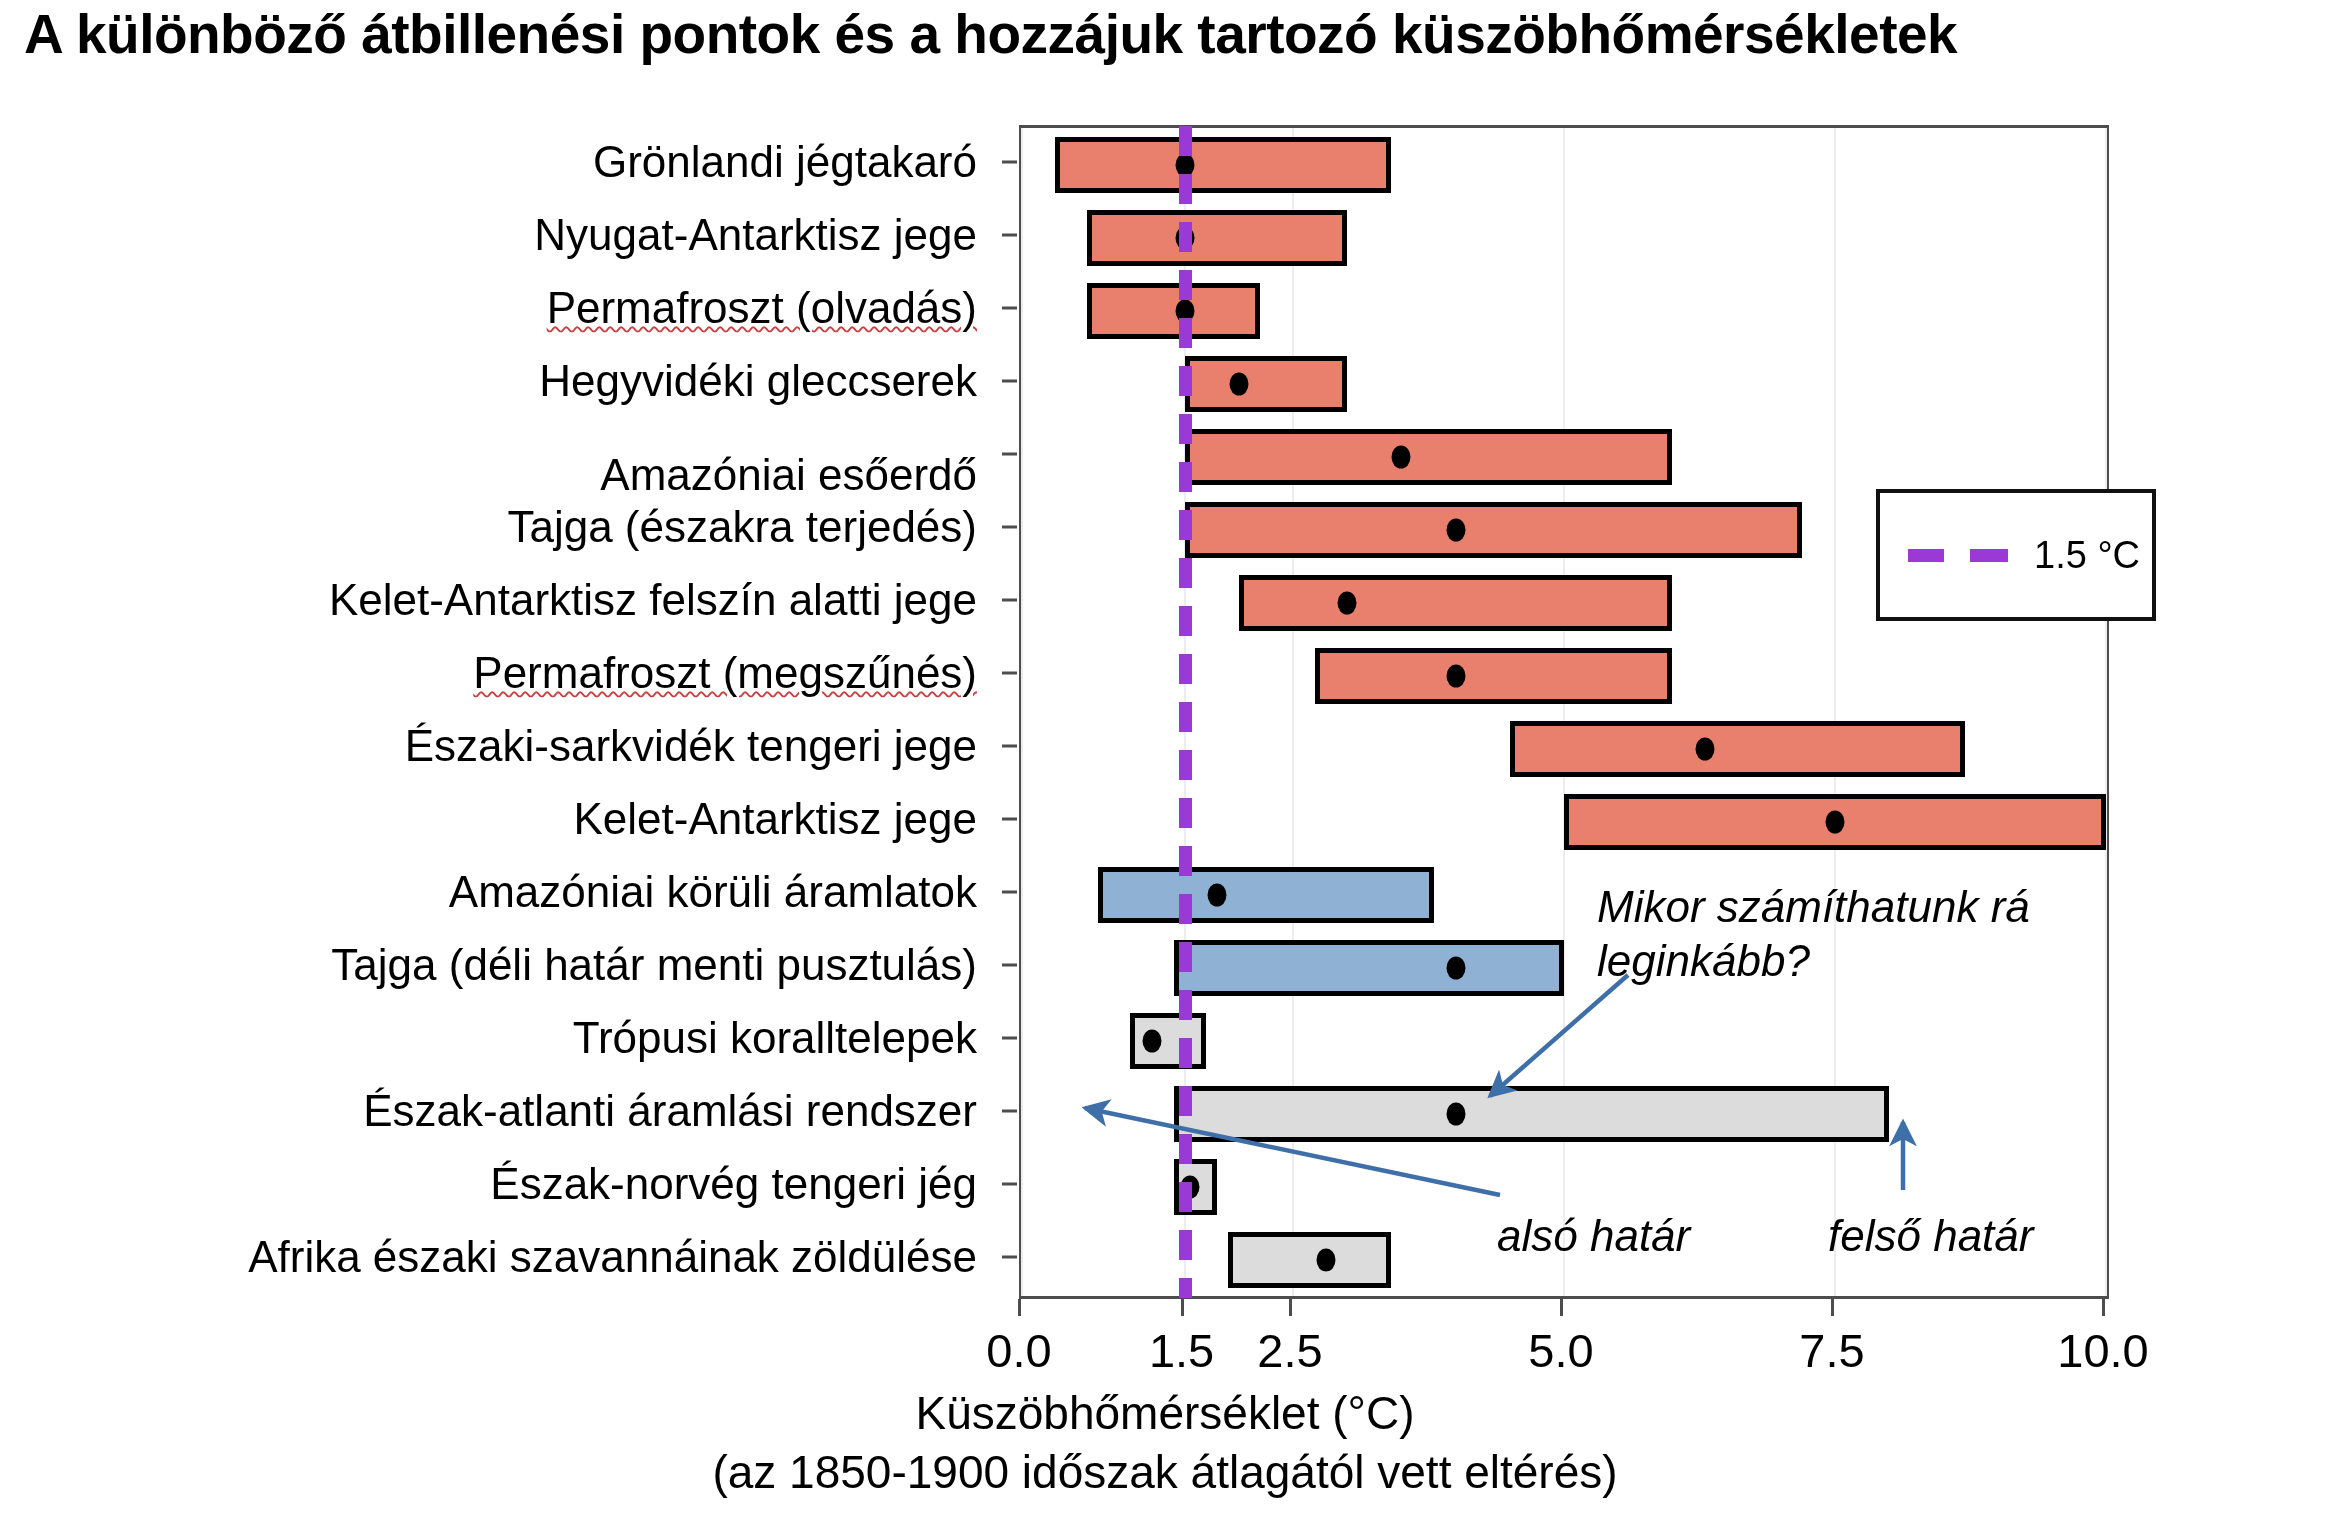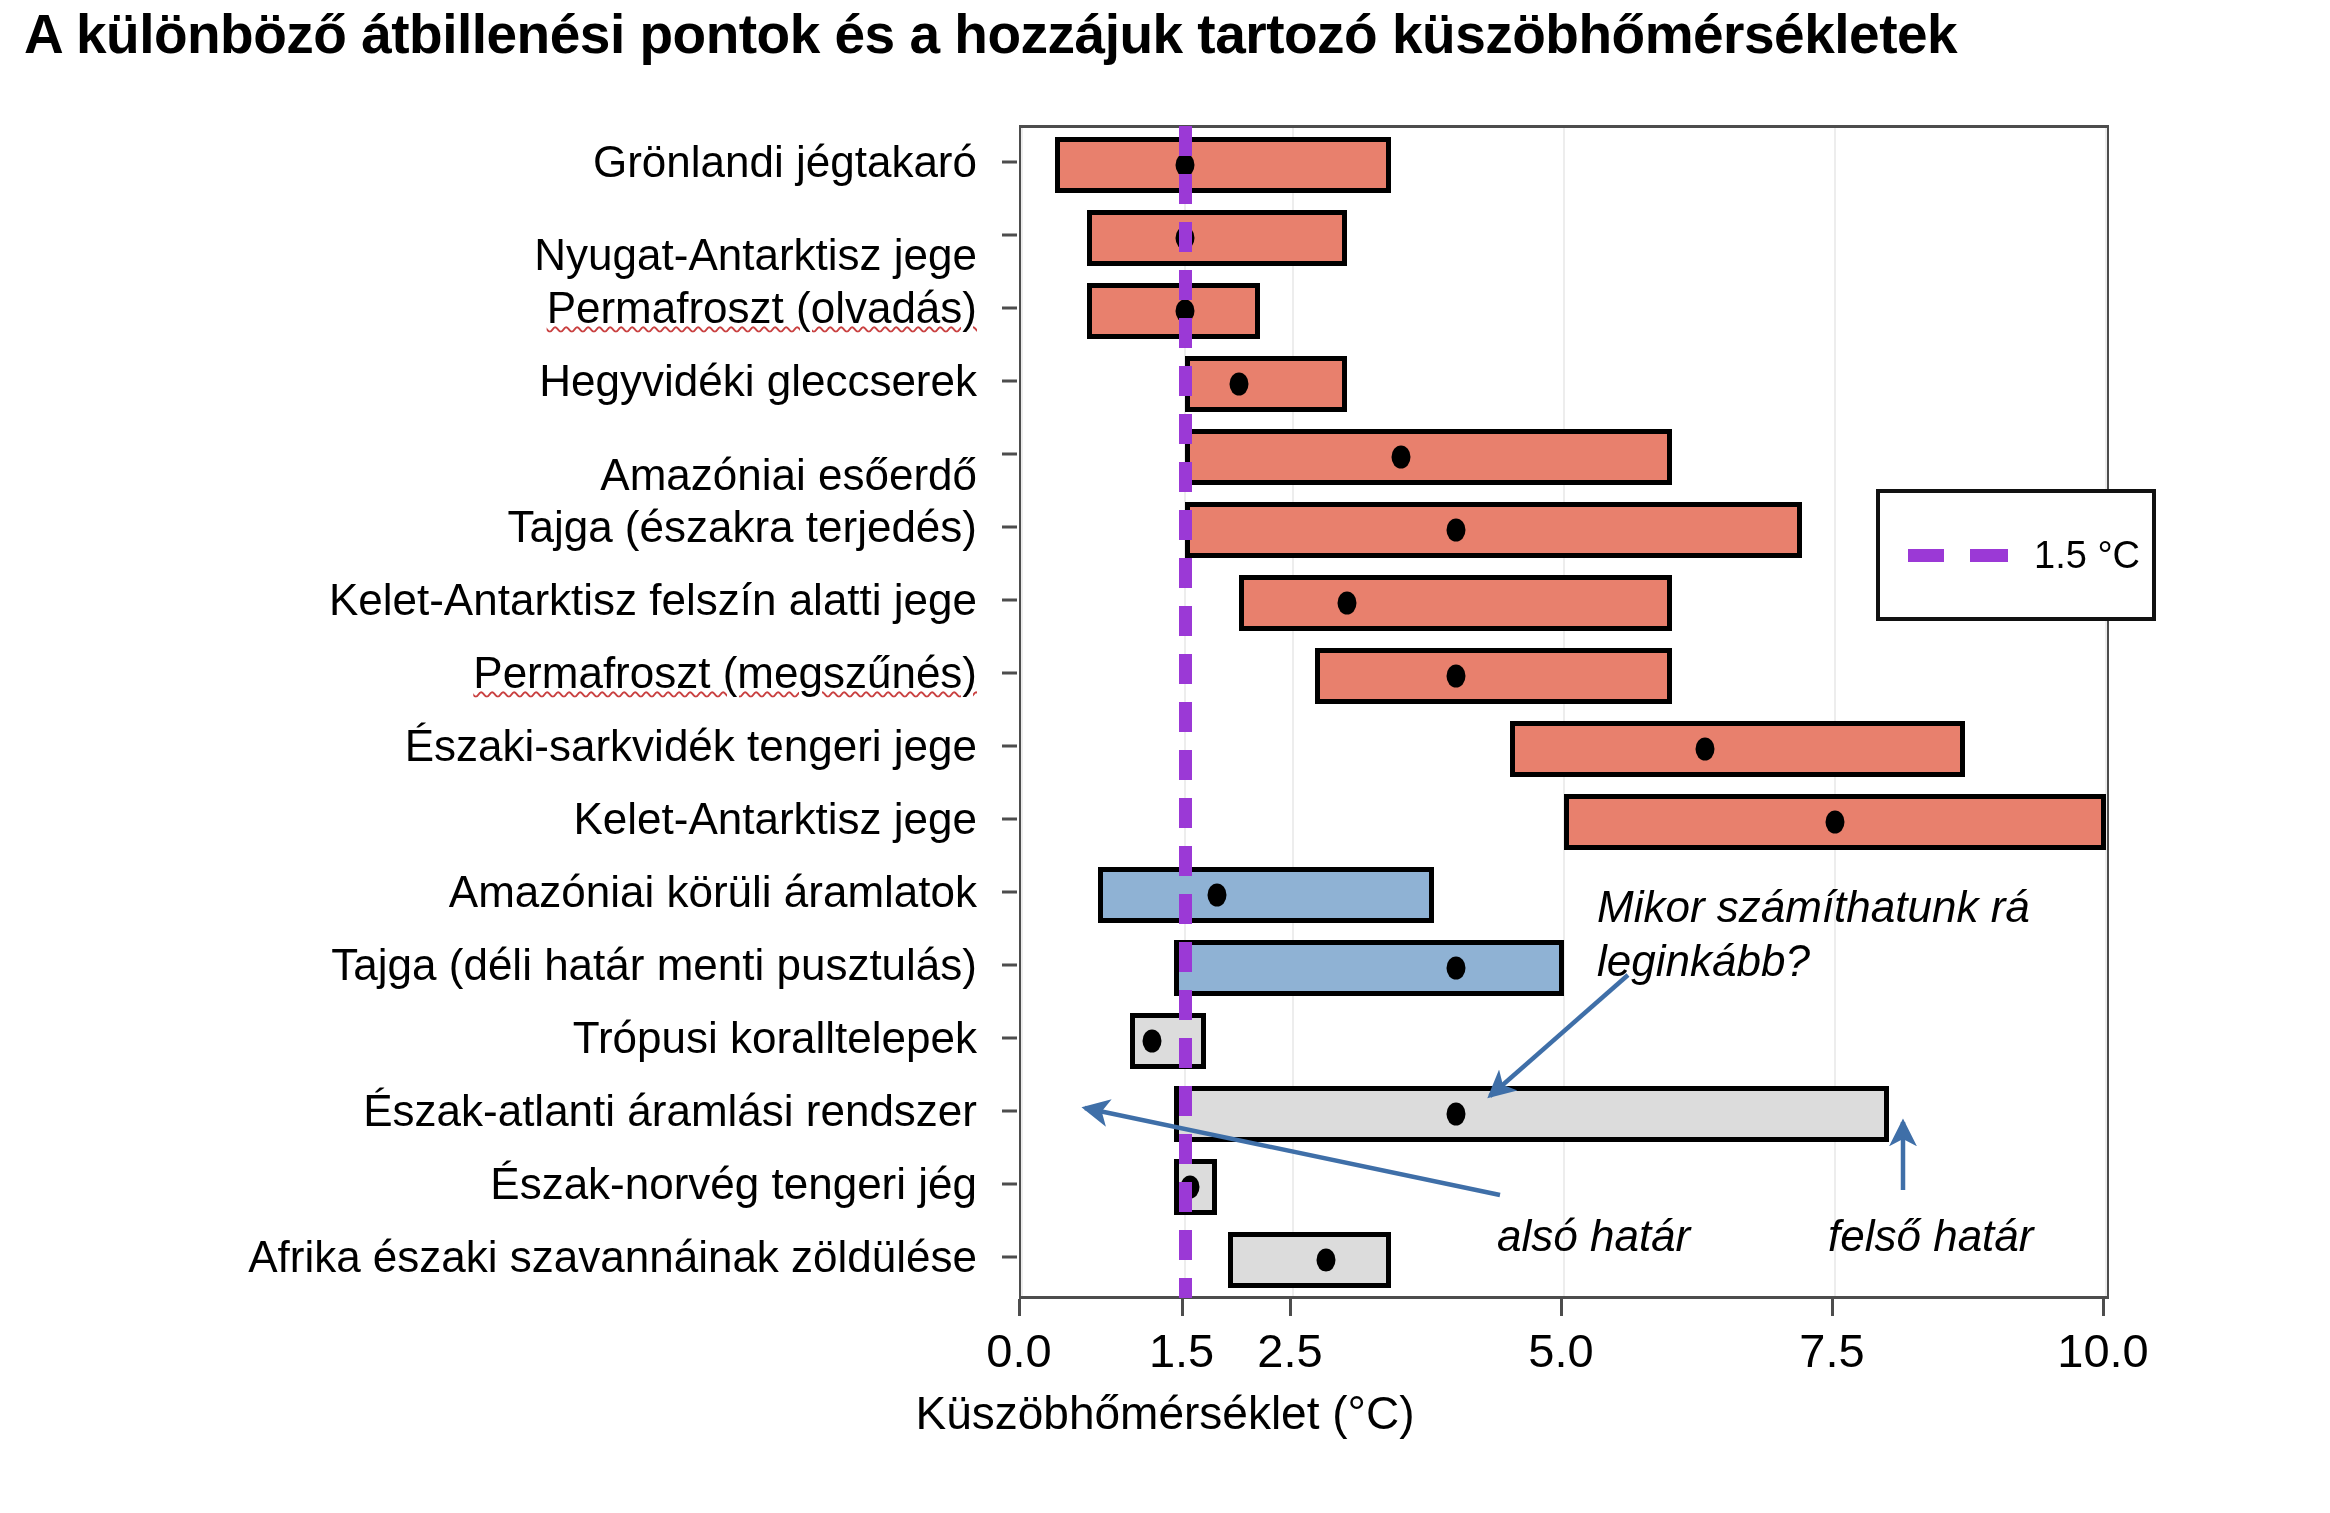--- a/index.html
+++ b/index.html
@@ -271,21 +271,21 @@
         <div class="bar-dot" style="left: 168.02px; top: 1058.5px;"></div>
         <div class="bar uncertain" title="Afrika északi szavannáinak zöldülése" style="left: 205.96px; width: 162.6px; top: 1103.5px; background: rgb(220, 220, 220);"></div>
         <div class="bar-dot" style="left: 303.52px; top: 1131.5px;"></div>
       </div>
     <div id="ref-line" style="left: 156.6px;"></div>
   </div>
 
   <div id="ylabels-layer">
       <div class="ylab" style="top: 161.5px;">Grönlandi jégtakaró</div>
       <div class="ytick-mark" style="left: 1002px; top: 161.5px;"></div>
-      <div class="ylab" style="top: 234.5px; margin-top: 20px;">Nyugat-Antarktisz jege</div>
+      <div class="ylab" style="top: 234.5px;">Nyugat-Antarktisz jege</div>
       <div class="ytick-mark" style="left: 1002px; top: 234.5px;"></div>
       <div class="ylab spell" style="top: 307.5px;">Permafroszt (olvadás)</div>
       <div class="ytick-mark" style="left: 1002px; top: 307.5px;"></div>
       <div class="ylab" style="top: 380.5px;">Hegyvidéki gleccserek</div>
       <div class="ytick-mark" style="left: 1002px; top: 380.5px;"></div>
       <div class="ylab" style="top: 475px;">Amazóniai esőerdő</div>
       <div class="ytick-mark" style="left: 1002px; top: 453.5px;"></div>
       <div class="ylab" style="top: 526.5px;">Tajga (északra terjedés)</div>
       <div class="ytick-mark" style="left: 1002px; top: 526.5px;"></div>
       <div class="ylab" style="top: 599.5px;">Kelet-Antarktisz felszín alatti jege</div>
@@ -319,20 +319,21 @@
       <div class="xtick-mark" style="left: 1560px; top: 1299px;"></div>
       <div class="xtick-label" style="left: 1561px; top: 1323px;">5.0</div>
       <div class="xtick-mark" style="left: 1831px; top: 1299px;"></div>
       <div class="xtick-label" style="left: 1832px; top: 1323px;">7.5</div>
       <div class="xtick-mark" style="left: 2102px; top: 1299px;"></div>
       <div class="xtick-label" style="left: 2103px; top: 1323px;">10.0</div>
     </div>
 
   <div id="xaxis-title" style="top:1384px;">
     <div>Küszöbhőmérséklet (°C)</div>
+    <div>(az 1850-1900 időszak átlagától vett eltérés)</div>
   </div>
 
 
   <div id="legend-line">
     <div class="dash-key"></div>
     <div class="dash-text">1.5 °C</div>
   </div>
 
   <div class="annot" style="left:1597px; top:880px;">Mikor számíthatunk rá
 leginkább?</div>

